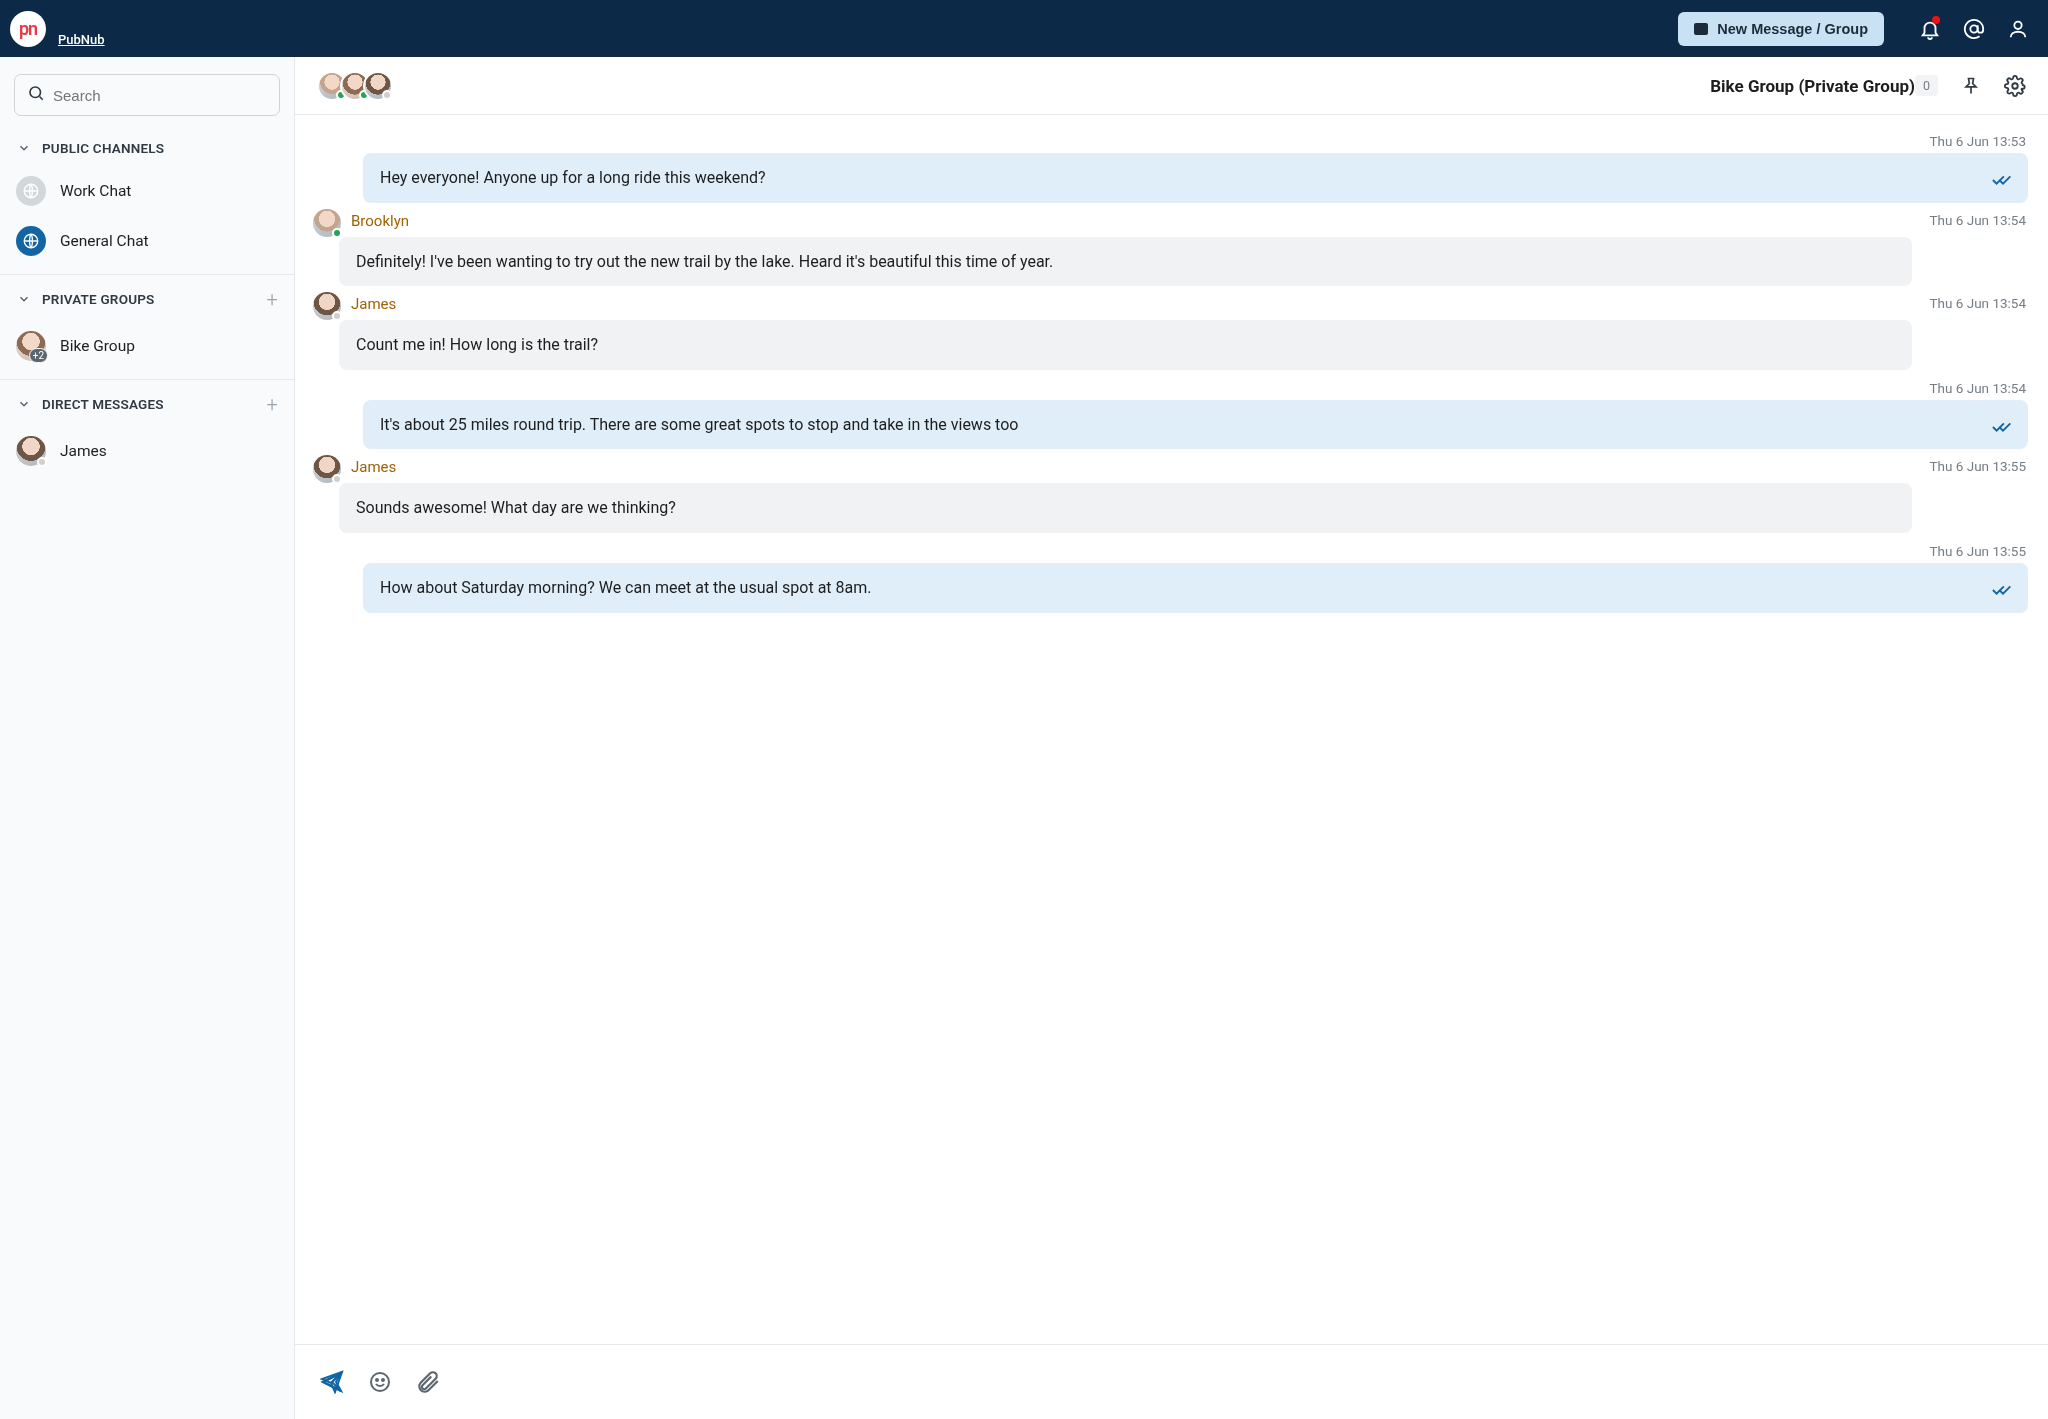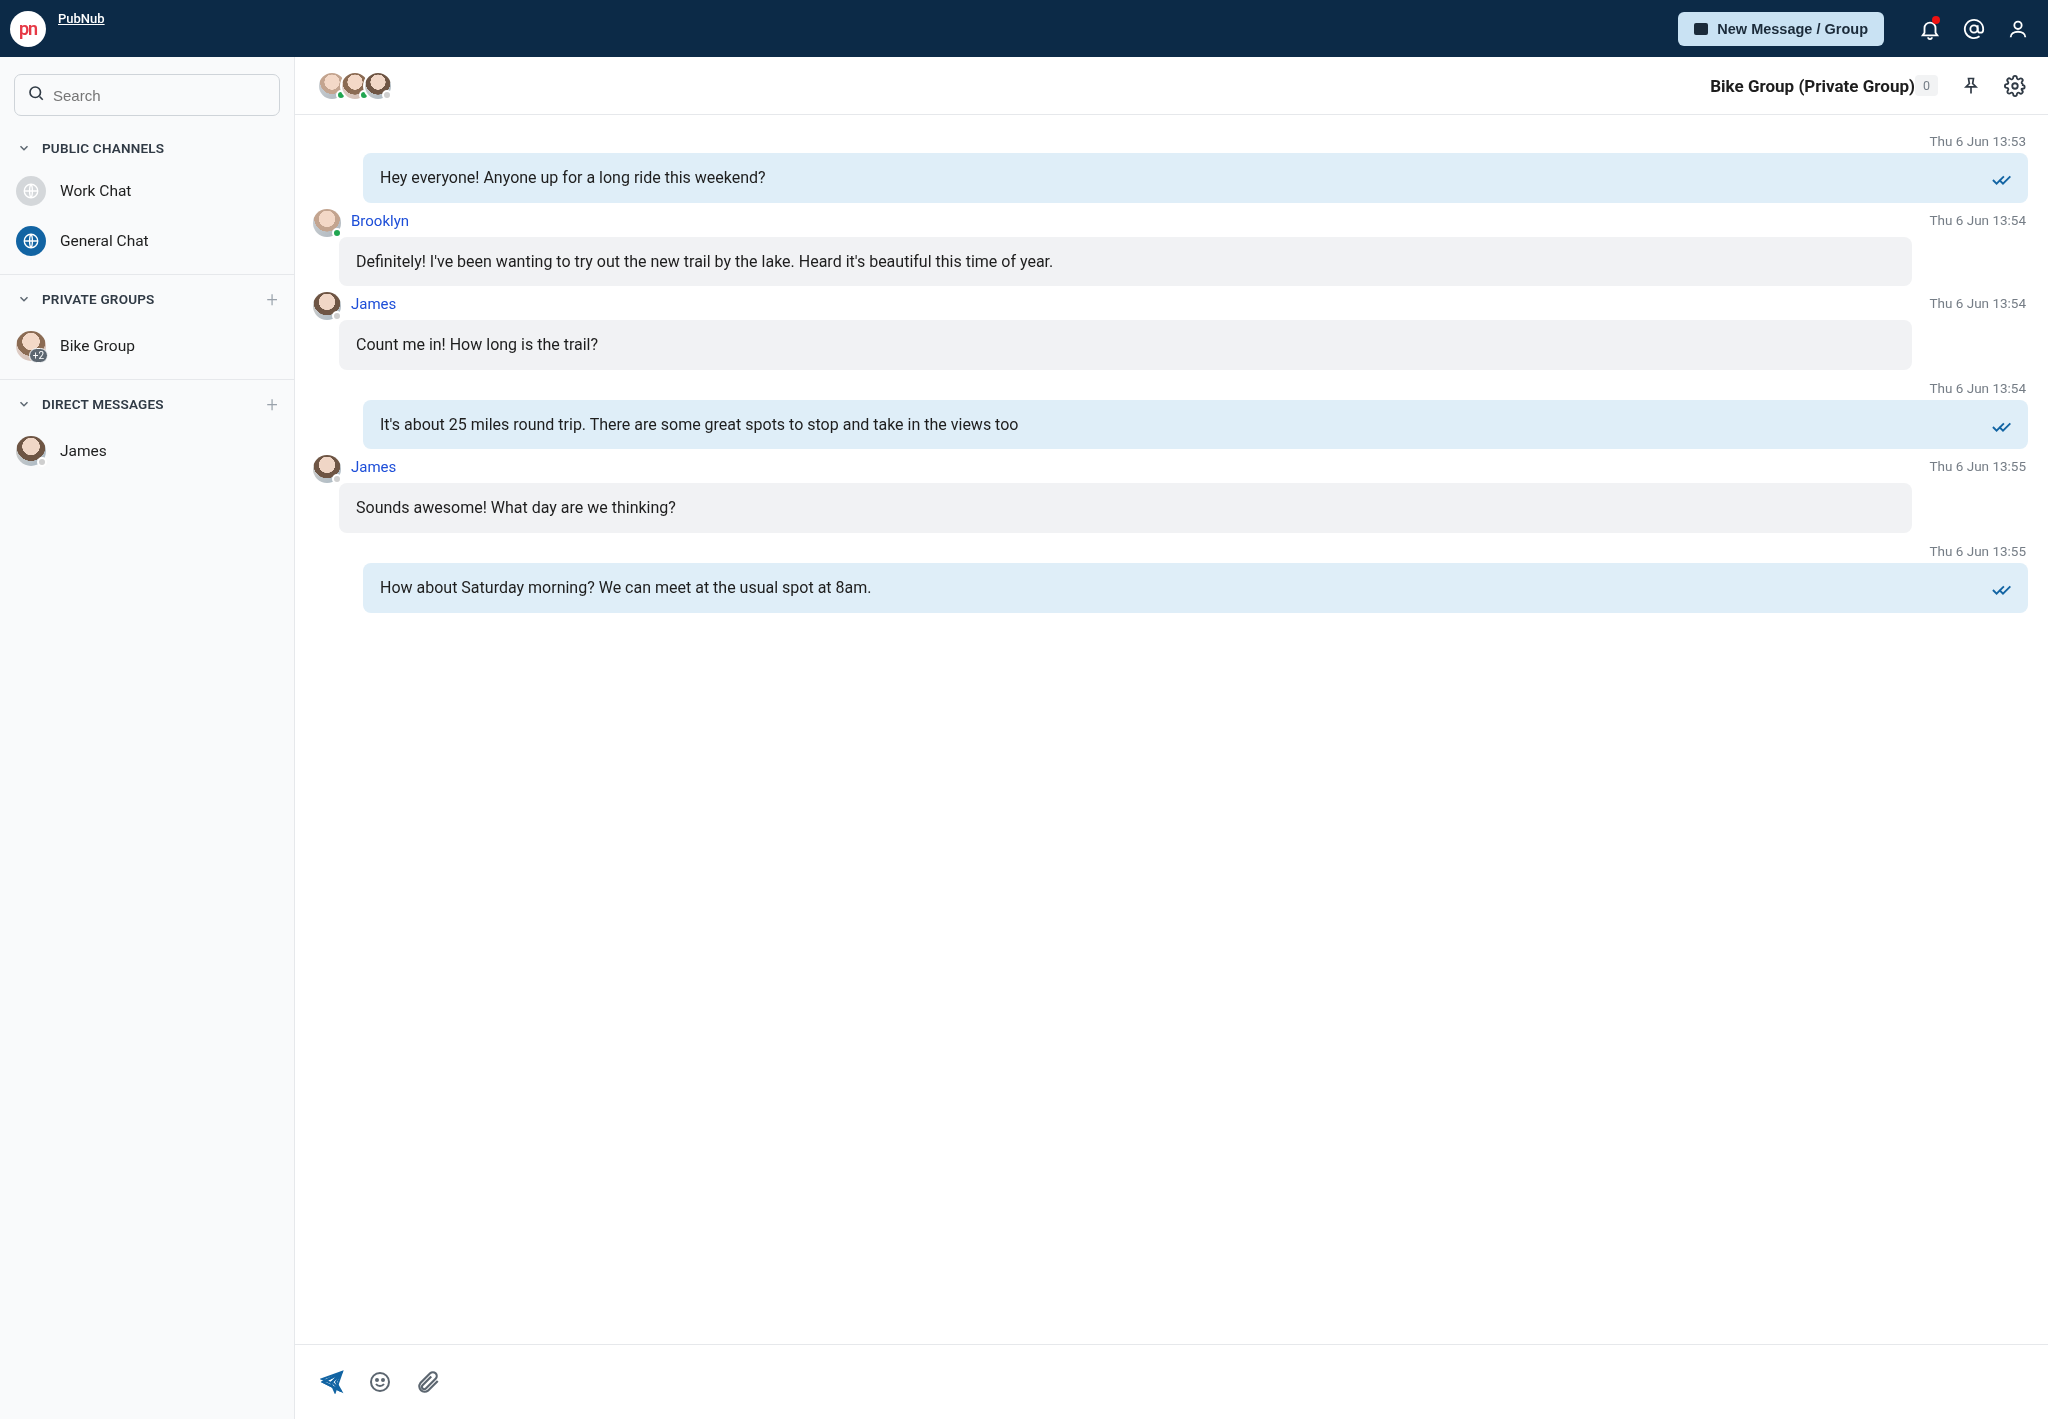--- a/index.html
+++ b/index.html
@@ -9,21 +9,21 @@
   
   .topbar {
     background: #0c2a47;
     height: 57px;
     display: flex;
     align-items: center;
     padding: 0 18px 0 10px;
     gap: 12px;
     color: #fff;
   }
-  .brand { display: flex; align-items: flex-start; gap: 12px; }
+  .brand { display: flex; align-items: flex-end; gap: 12px; }
   .brand-logo {
     width: 36px; height: 36px; border-radius: 50%; background: #fff;
     display: flex; align-items: center; justify-content: center;
     color: #e63946; font-weight: 600; font-size: 18px; letter-spacing: -1px;
   }
   .brand-name { font-size: 13px; font-weight: 500; text-decoration: underline; }
   .topbar-spacer { flex: 1; }
   .new-msg-btn {
     background: #c9e2f3; color: #1b2b3a; border: none; border-radius: 6px;
     padding: 9px 16px; font-weight: 600; font-size: 14.5px;
@@ -107,21 +107,21 @@
   .chat-header-actions { display: flex; align-items: center; gap: 22px; }
   .unread-pill { font-size: 12.5px; color: #767e87; background:#f2f3f4; padding: 3px 8px; border-radius: 4px; }
   .hdr-icon { width: 22px; height: 22px; display:flex; align-items:center; justify-content:center; cursor:pointer; color:#303a45; }
 
   .chat-body { flex: 1; overflow-y: auto; padding: 8px 20px 18px 12px; }
 
   .msg-block { margin-top: 6px; }
   .msg-block .time-row { font-size: 13.5px; color: #757d86; text-align: right; padding: 4px 2px; }
   .msg-block.left { display: flex; flex-direction: column; }
   .msg-block.left .meta { display:flex; align-items:flex-start; gap: 10px; padding-left: 6px; }
-  .msg-block.left .meta .name { font-size: 15px; color: #1d4ed8; margin-top: 3px; }
+  .msg-block.left .meta .name { font-size: 15px; color: #a16207; margin-top: 3px; }
   .msg-block.left .meta .time { margin-left: auto; font-size: 13.5px; color: #757d86; margin-top:3px; padding-right:2px; }
 
   .bubble {
     border-radius: 8px; padding: 14px 17px; font-size: 16px; line-height: 1.35;
     max-width: 100%;
     box-shadow: 0 0 0 rgba(0,0,0,0);
   }
   .bubble.mine {
     background: #dfeef8; margin-left: 56px; position: relative;
     padding-right: 44px;

